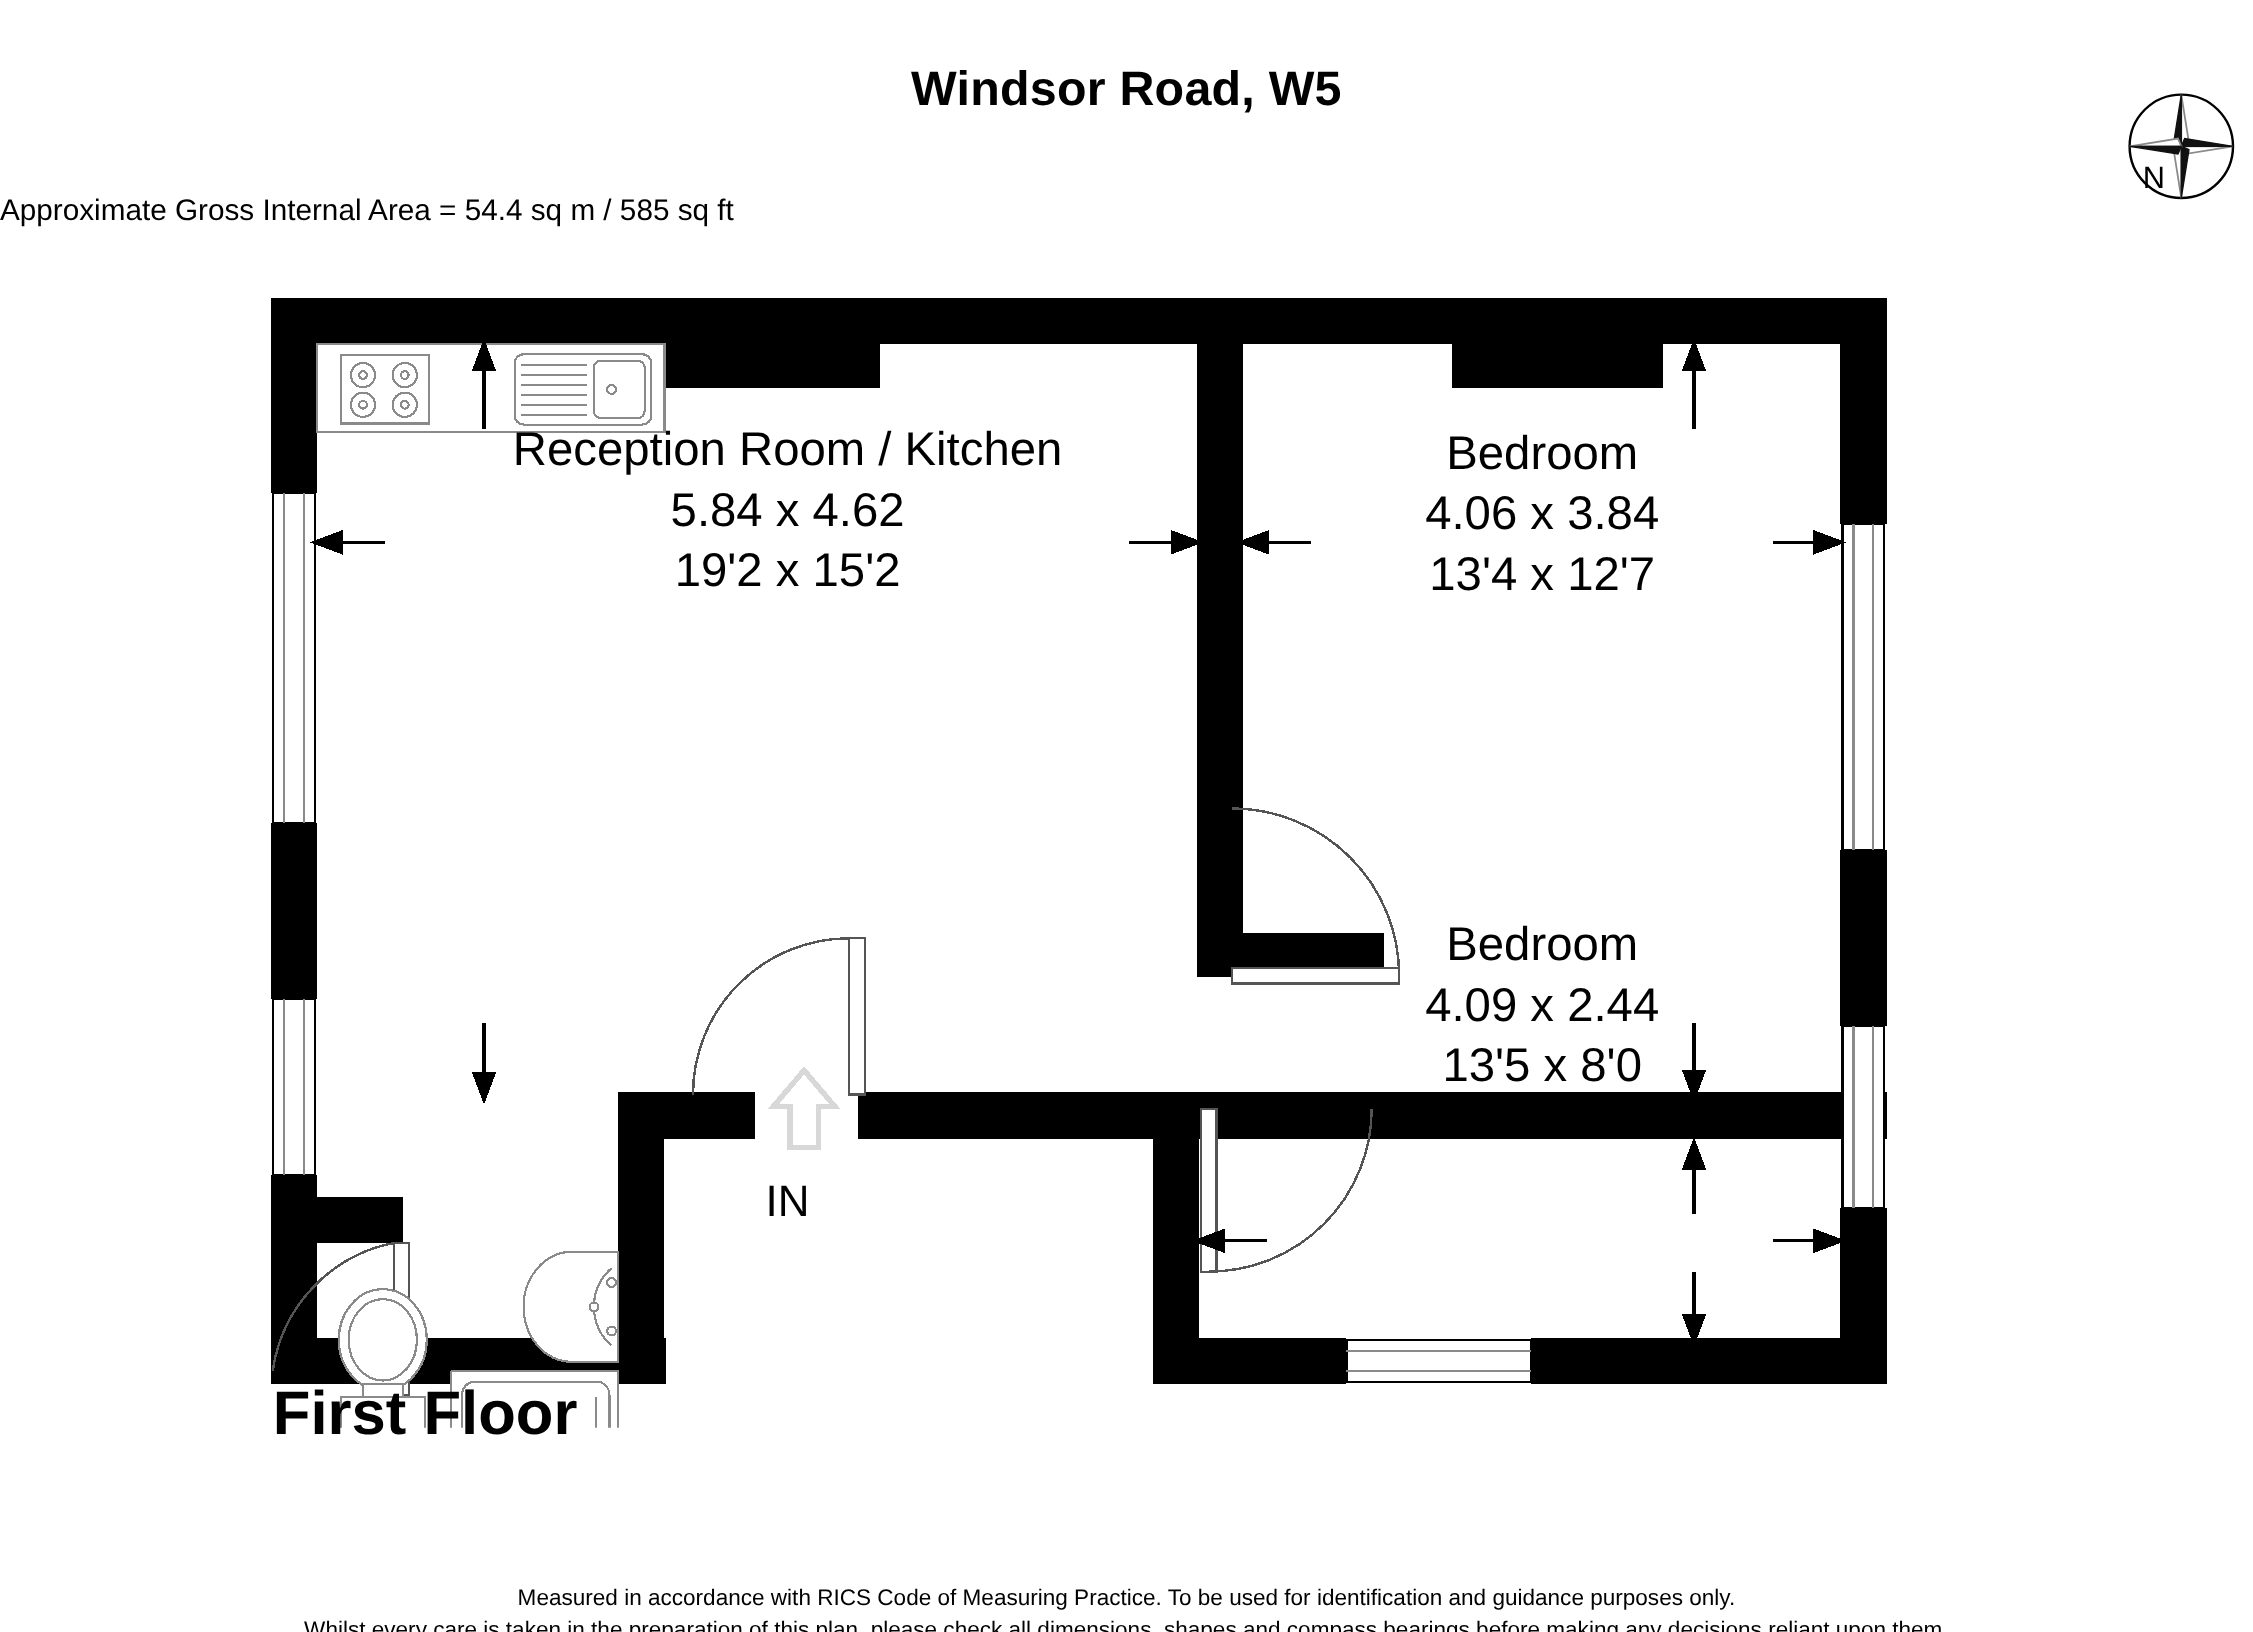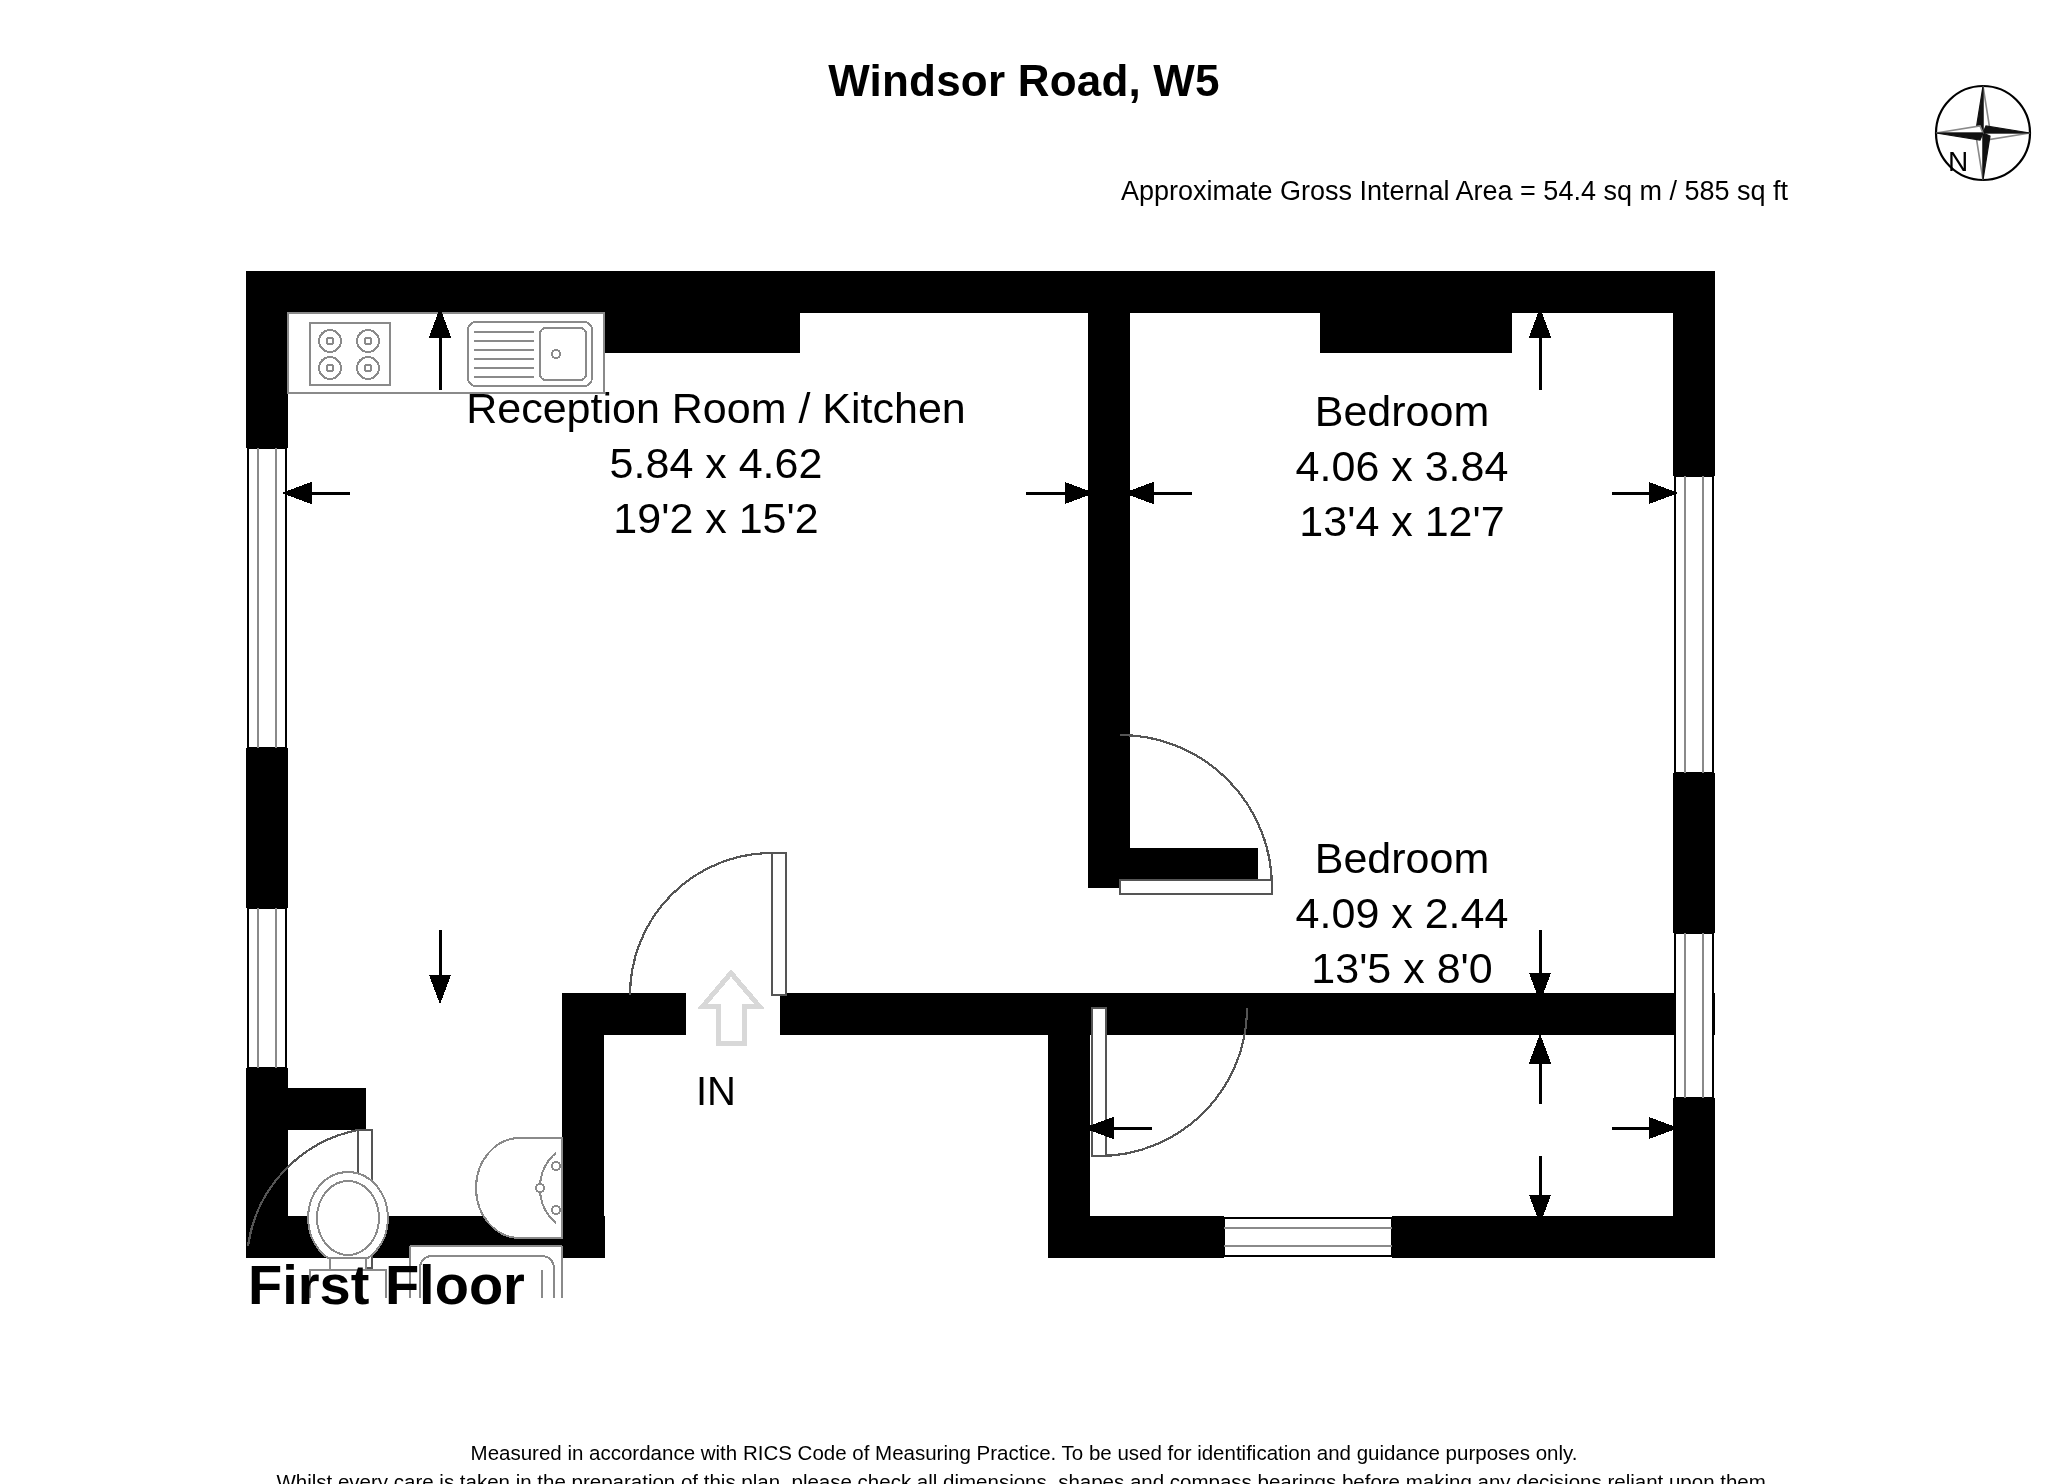--- a/index.html
+++ b/index.html
@@ -3,21 +3,21 @@
 <meta charset="utf-8">
 <style>
   html,body{margin:0;padding:0;background:#ffffff;}
   body{width:2048px;height:1484px;font-family:"Liberation Sans",sans-serif;color:#000;position:relative;overflow:hidden;}
   .page{position:absolute;inset:0;margin-top:48px;}
   #title{
     position:absolute;left:0;top:8px;width:2048px;text-align:center;
     font-size:44px;font-weight:bold;letter-spacing:.2px;
   }
   #area-note{
-    position:absolute;left:12px;top:128px;width:1776px;text-align:right;
+    position:absolute;left:0;top:128px;width:1776px;text-align:left;
     font-size:27px;font-weight:normal;
   }
   #compass{position:absolute;left:1928px;top:30px;width:110px;height:130px;}
   #compass svg{display:block;}
   #compass-n{
     position:absolute;left:1948px;top:98px;font-size:28px;font-weight:normal;
   }
   #floor-label{
     position:absolute;left:248px;top:1204px;font-size:56px;font-weight:bold;
   }

